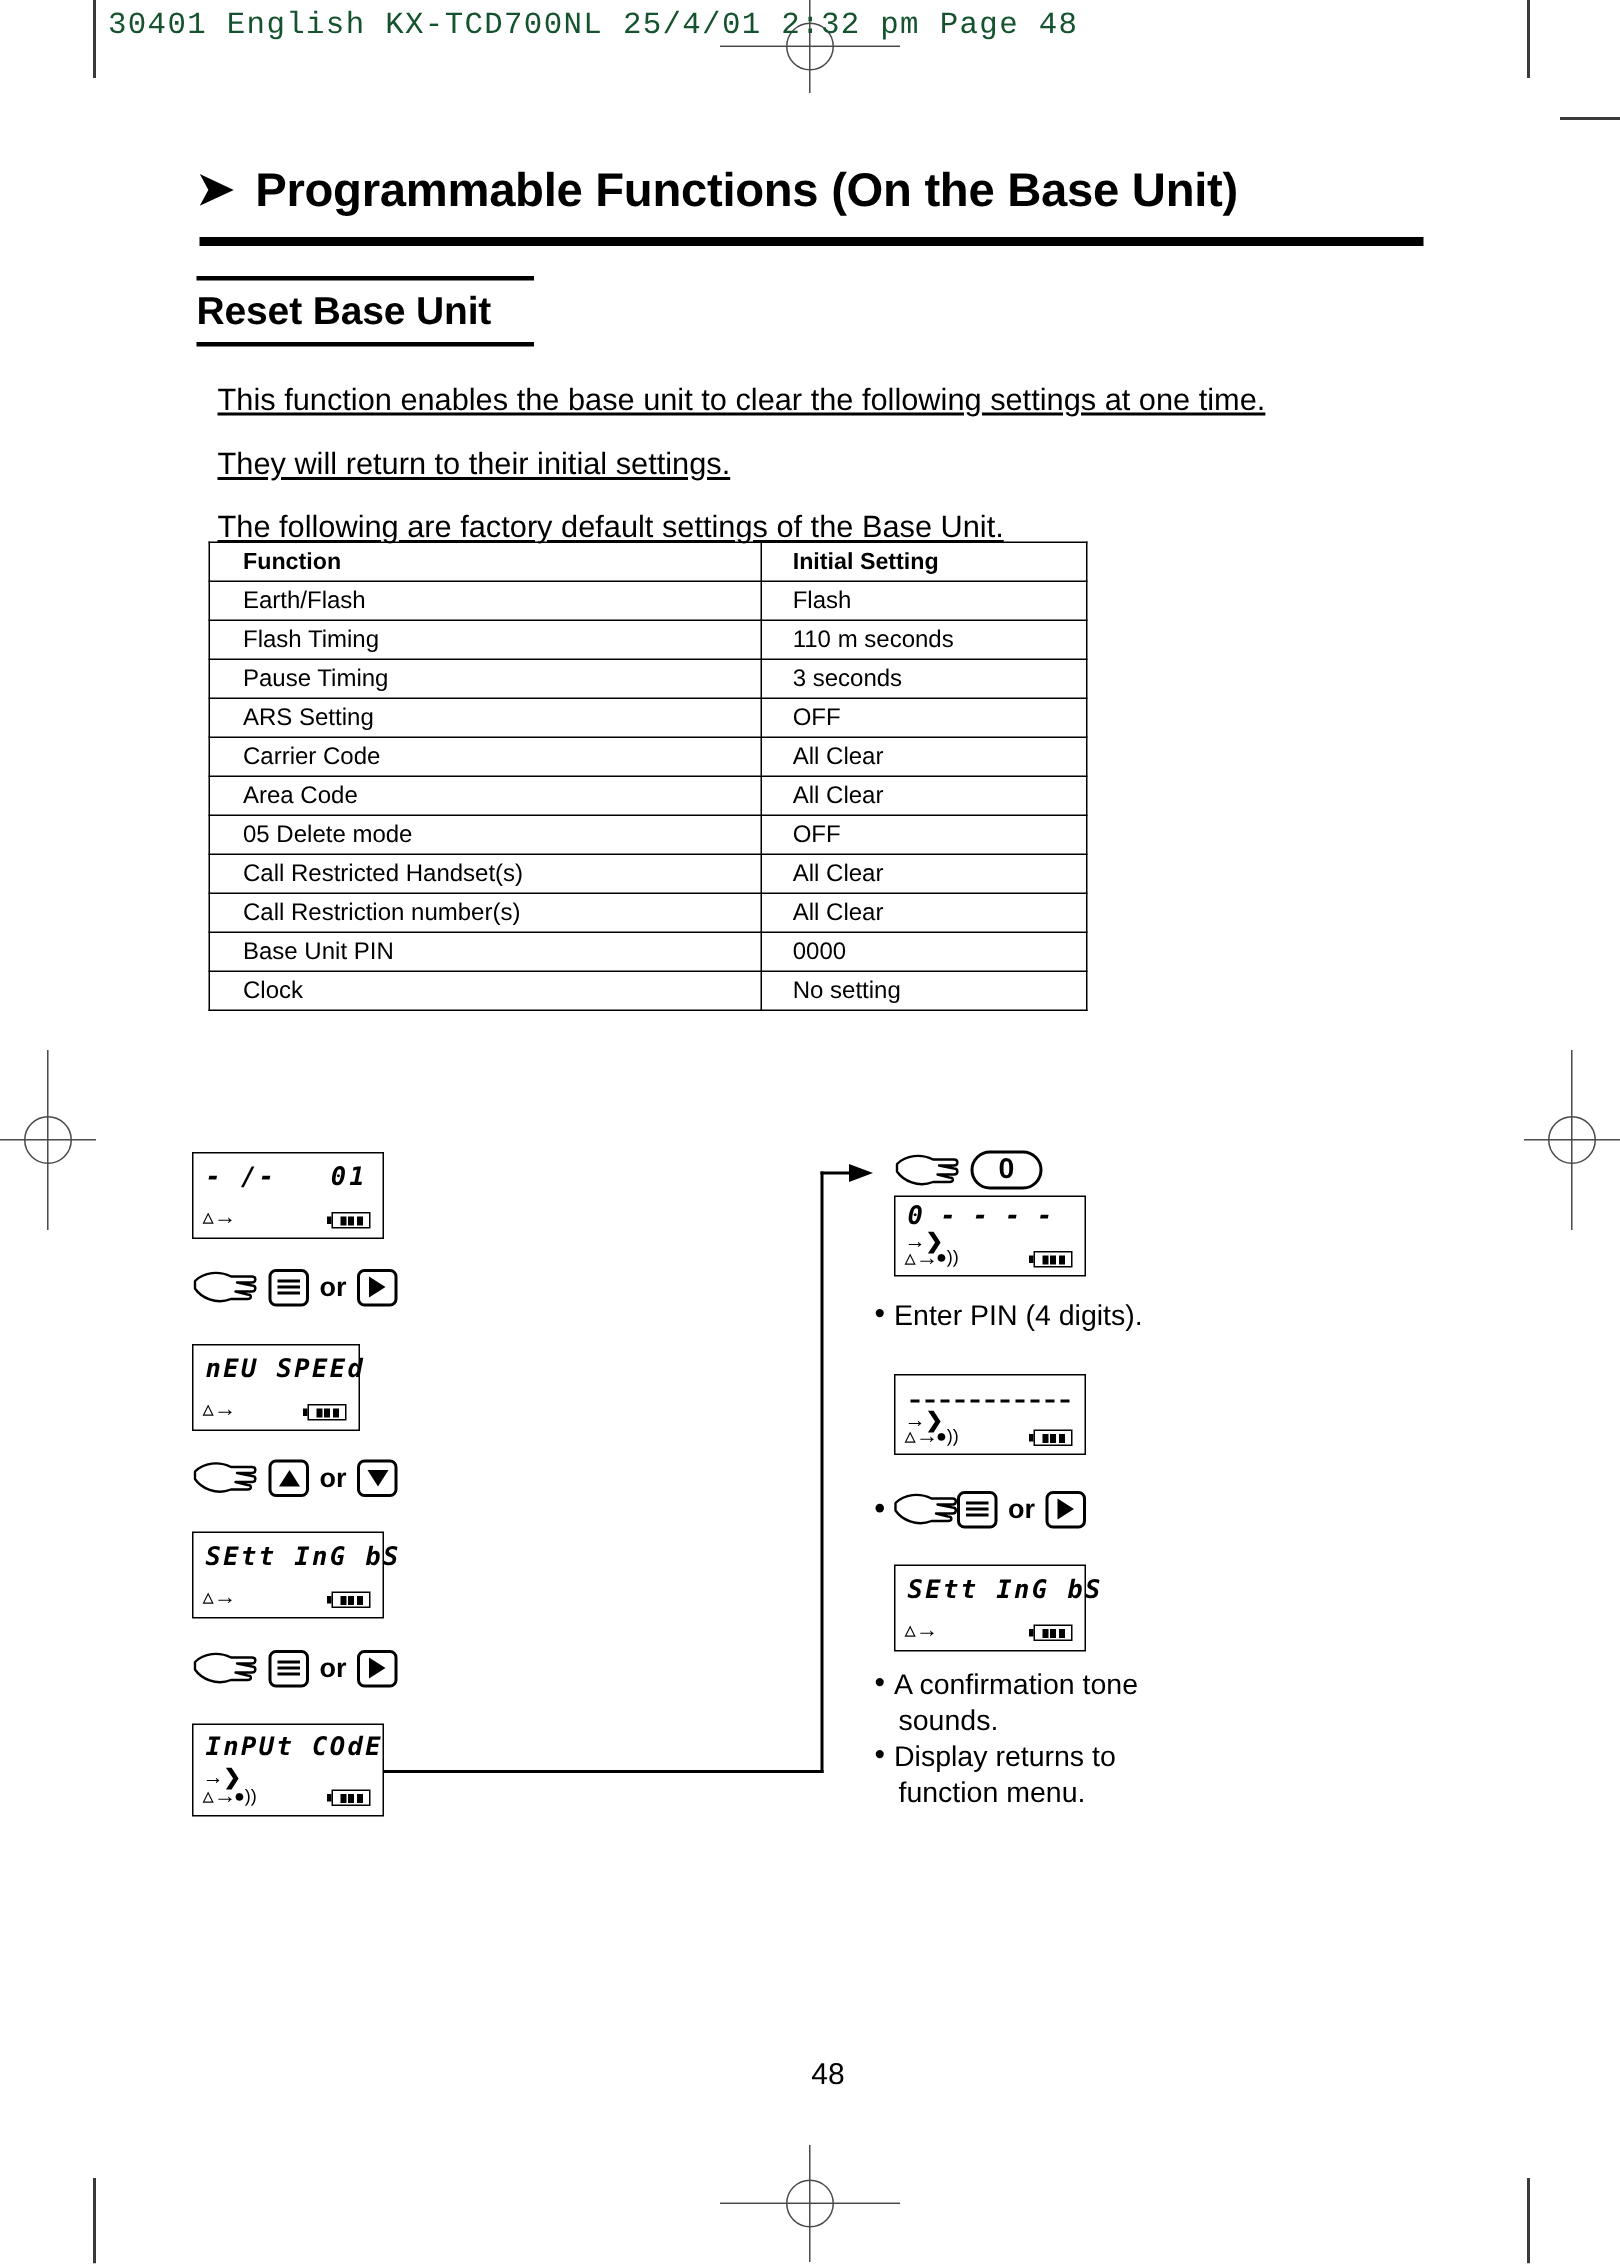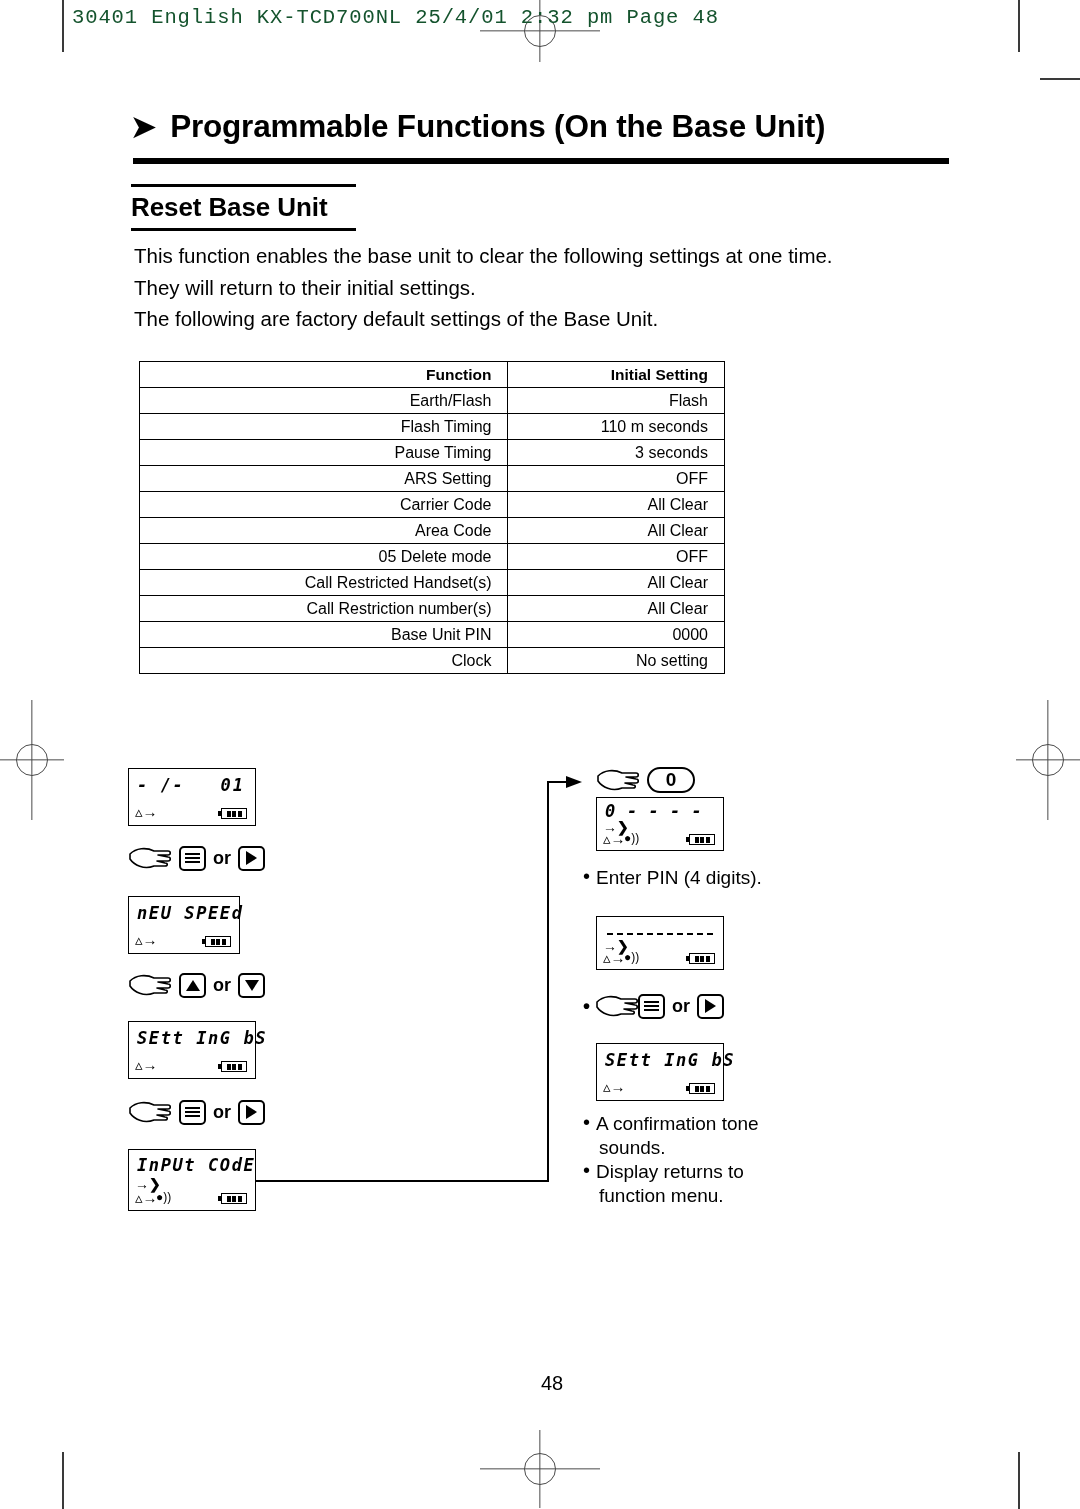--- a/index.html
+++ b/index.html
@@ -65,32 +65,32 @@
     font-size: 26px; font-weight: bold; letter-spacing: -0.1px;
   }
   .sec-rule-bot {
     position: absolute; left: 131px; top: 228px; width: 225px; height: 3px; background: #000;
   }
 
   .intro {
     position: absolute; left: 130px; top: 238px; width: 830px;
     font-size: 20.5px; line-height: 27.5px;
   }
-  .intro p { margin: 4px; }
+  .intro p { margin: 15px; text-decoration: underline; }
 
   
   .spec-table {
     position: absolute; left: 139px; top: 361px; width: 586px;
     border-collapse: collapse;
     font-size: 16px;
   }
   .spec-table td, .spec-table th {
     border: 1.4px solid #000;
     padding: 4px 16px 4px 22px;
-    text-align: right;
+    text-align: left;
     font-weight: normal;
     height: 17px;
     line-height: 17px;
   }
   .spec-table th { font-weight: bold; font-size: 15.5px; padding-left: 22px; }
   .spec-table .col-fn { width: 380px; }
   .spec-table .col-init { width: 204px; padding-left: 20px; }
 
   
   .flow { position: absolute; left: 0; top: 0; width: 1080px; height: 1509px; }

